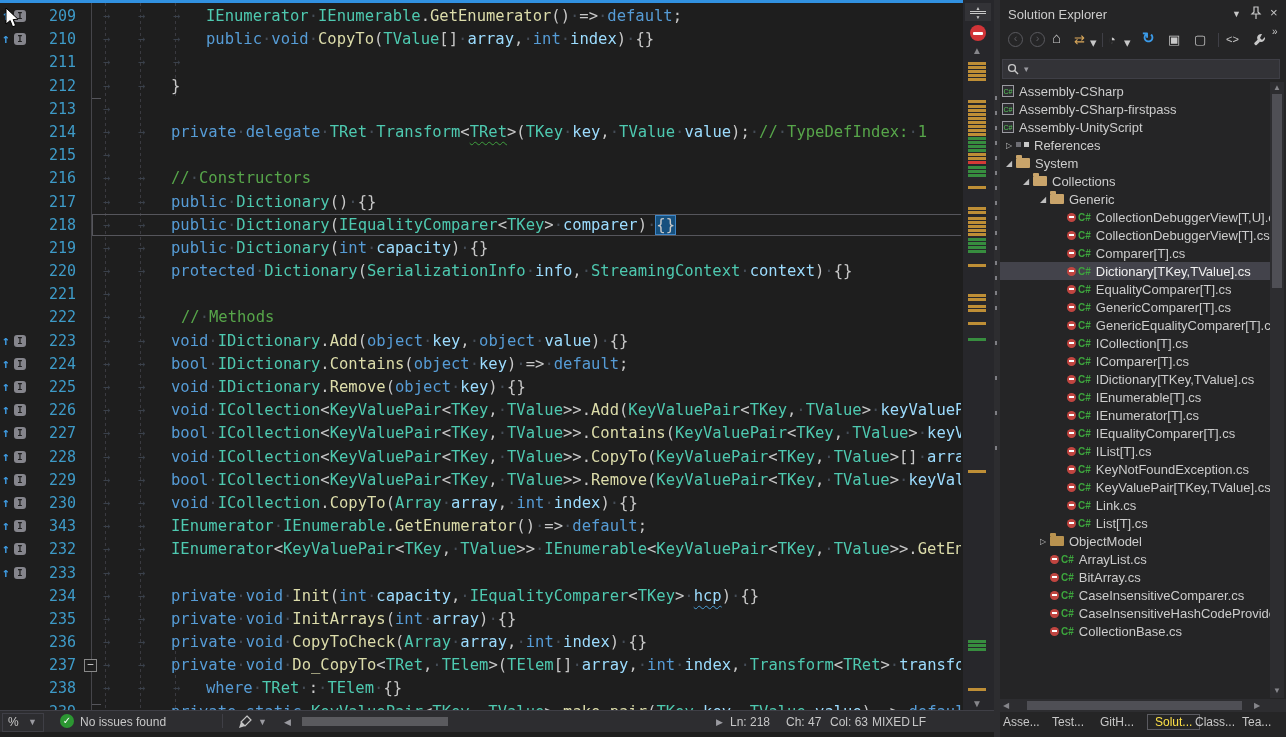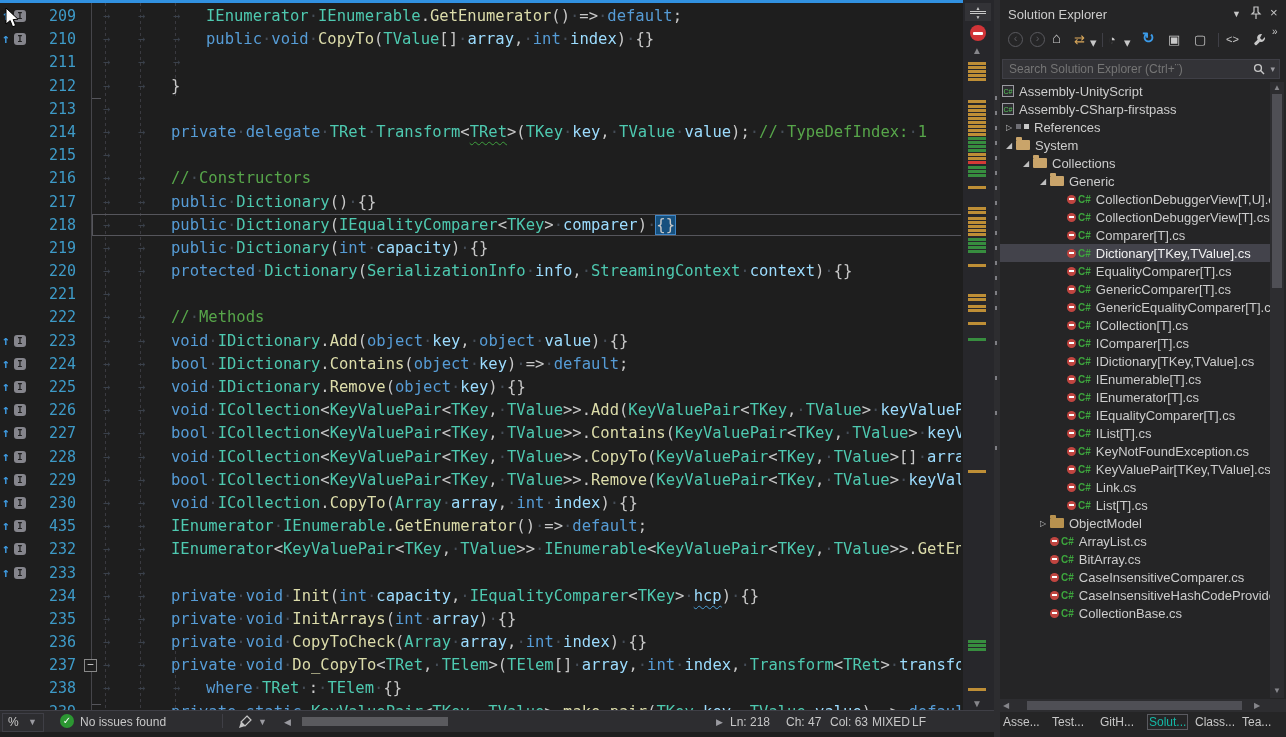--- a/index.html
+++ b/index.html
@@ -81,21 +81,21 @@
   .dot{flex:none;width:9px;height:9px;border-radius:50%;background:#C04540;margin-right:2px;position:relative;}
   .dot::after{content:"";position:absolute;left:2px;top:3.5px;width:5px;height:2px;background:#fff;}
   #se-vscroll{position:absolute;left:270px;top:82px;width:14px;height:616px;background:#2D2D30;}
   #se-vthumb{position:absolute;left:2px;top:12px;width:10px;height:194px;background:#4F4F55;}
   .se-varr{position:absolute;left:3px;color:#86868B;font-size:8px;}
   #se-hscroll{position:absolute;left:0;top:699px;width:286px;height:13px;background:#2D2D30;}
   #se-hthumb{position:absolute;left:27px;top:2px;width:215px;height:9px;background:#4F4F55;}
   .se-harr{position:absolute;top:2px;color:#86868B;font-size:8px;}
   #panel-tabs{position:absolute;left:0;top:713px;width:286px;height:19px;font-size:12px;}
   .ptab{position:absolute;top:2px;color:#C8C8C8;}
-  .ptab.active{color:#14b8a6;border:1px solid #5a5a60;padding:0 1px;top:1px;}
+  .ptab.active{color:#fde047;border:1px solid #5a5a60;padding:0 7px;top:1px;}
 
   #cursor{position:absolute;left:5px;top:7px;z-index:60;}
 </style>
 </head>
 <body>
 
 <div id="app">
 
   <div id="editor">
     <div id="top-accent"></div>
@@ -188,21 +188,21 @@
           </div>
           <div class="cl">
             <span class="num">221</span>
             <span class="tab" style="left:103px">→</span>
             <span class="code" style="left:136px"></span>
           </div>
           <div class="cl">
             <span class="num">222</span>
             <span class="tab" style="left:103px">→</span>
             <span class="tab" style="left:138px">→</span>
-            <span class="code" style="left:171px"><span class="cm">//<span class="sp">·</span>Methods</span></span>
+            <span class="code" style="left:181px"><span class="cm">//<span class="sp">·</span>Methods</span></span>
           </div>
           <div class="cl">
             <span class="glyph">
               <span class="arr">↑</span>
               <span class="ibox">I</span>
             </span>
             <span class="num">223</span>
             <span class="tab" style="left:103px">→</span>
             <span class="tab" style="left:138px">→</span>
             <span class="code" style="left:171px"><span class="kw">void<span class="sp">·</span></span><span class="ty">IDictionary</span><span class="pu">.</span><span class="mt">Add</span><span class="pu">(</span><span class="kw">object<span class="sp">·</span></span><span class="pm">key</span><span class="pu">,<span class="sp">·</span></span><span class="kw">object<span class="sp">·</span></span><span class="pm">value</span><span class="pu">)<span class="sp">·</span></span><span class="pu">{}</span></span>
@@ -275,21 +275,21 @@
             <span class="num">230</span>
             <span class="tab" style="left:103px">→</span>
             <span class="tab" style="left:138px">→</span>
             <span class="code" style="left:171px"><span class="kw">void<span class="sp">·</span></span><span class="ty">ICollection</span><span class="pu">.</span><span class="mt">CopyTo</span><span class="pu">(</span><span class="ty">Array<span class="sp">·</span></span><span class="pm">array</span><span class="pu">,<span class="sp">·</span></span><span class="kw">int<span class="sp">·</span></span><span class="pm">index</span><span class="pu">)<span class="sp">·</span></span><span class="pu">{}</span></span>
           </div>
           <div class="cl">
             <span class="glyph">
               <span class="arr">↑</span>
               <span class="ibox">I</span>
             </span>
-            <span class="num">435</span>
+            <span class="num">343</span>
             <span class="tab" style="left:103px">→</span>
             <span class="tab" style="left:138px">→</span>
             <span class="code" style="left:171px"><span class="ty">IEnumerator<span class="sp">·</span></span><span class="ty">IEnumerable</span><span class="pu">.</span><span class="mt">GetEnumerator</span><span class="pu">()<span class="sp">·</span></span><span class="pu">=&gt;<span class="sp">·</span></span><span class="kw">default</span><span class="pu">;</span></span>
           </div>
           <div class="cl">
             <span class="glyph">
               <span class="arr">↑</span>
               <span class="ibox">I</span>
             </span>
             <span class="num">232</span>
@@ -480,36 +480,39 @@
       <div class="tsep" style="left:218px;"></div>
       <div class="tbi" style="left:226px;font-size:11px;top:7px;">&lt;&gt;</div>
       <svg class="tbi" style="left:252px;top:6px;" width="15" height="15" viewBox="0 0 15 15">
           <path d="M10 2 a4 4 0 1 0 3 3 l-3 3 -2-2 Z" fill="#C8C8C8"></path>
           <rect x="2" y="9" width="6" height="3" rx="1" transform="rotate(-45 5 10.5)" fill="#C8C8C8"></rect>
         </svg>
       <span class="tbi" style="left:272px;font-size:10px;top:0;">»</span>
     </div>
 
     <div id="se-search">
-      <input placeholder="Search Solution Explorer (Ctrl+¨)" style="">
       <svg width="12" height="12" viewBox="0 0 12 12">
           <circle cx="5" cy="5" r="3.4" fill="none" stroke="#C8C8C8" stroke-width="1.4"></circle>
           <line x1="7.6" y1="7.6" x2="11" y2="11" stroke="#C8C8C8" stroke-width="1.4"></line>
         </svg>
       <span class="caret" style="margin-left:5px;">▾</span>
     </div>
 
     <div id="tree">
         <div class="trow" style="padding-left: 2px;">
           <span class="ic-proj">C#</span>
-          <span class="lbl">Assembly-UnityScript</span>
+          <span class="lbl">Assembly-CSharp</span>
         </div>
         <div class="trow" style="padding-left: 2px;">
           <span class="ic-proj">C#</span>
           <span class="lbl">Assembly-CSharp-firstpass</span>
+        </div>
+        <div class="trow" style="padding-left: 2px;">
+          <span class="ic-proj">C#</span>
+          <span class="lbl">Assembly-UnityScript</span>
         </div>
         <div class="trow" style="padding-left: 2px;">
           <span class="exp">▷</span>
           <span class="ic-ref"></span>
           <span class="lbl">References</span>
         </div>
         <div class="trow" style="padding-left: 2px;">
           <span class="exp">◢</span>
           <span class="ic-folder"></span>
           <span class="lbl">System</span>

